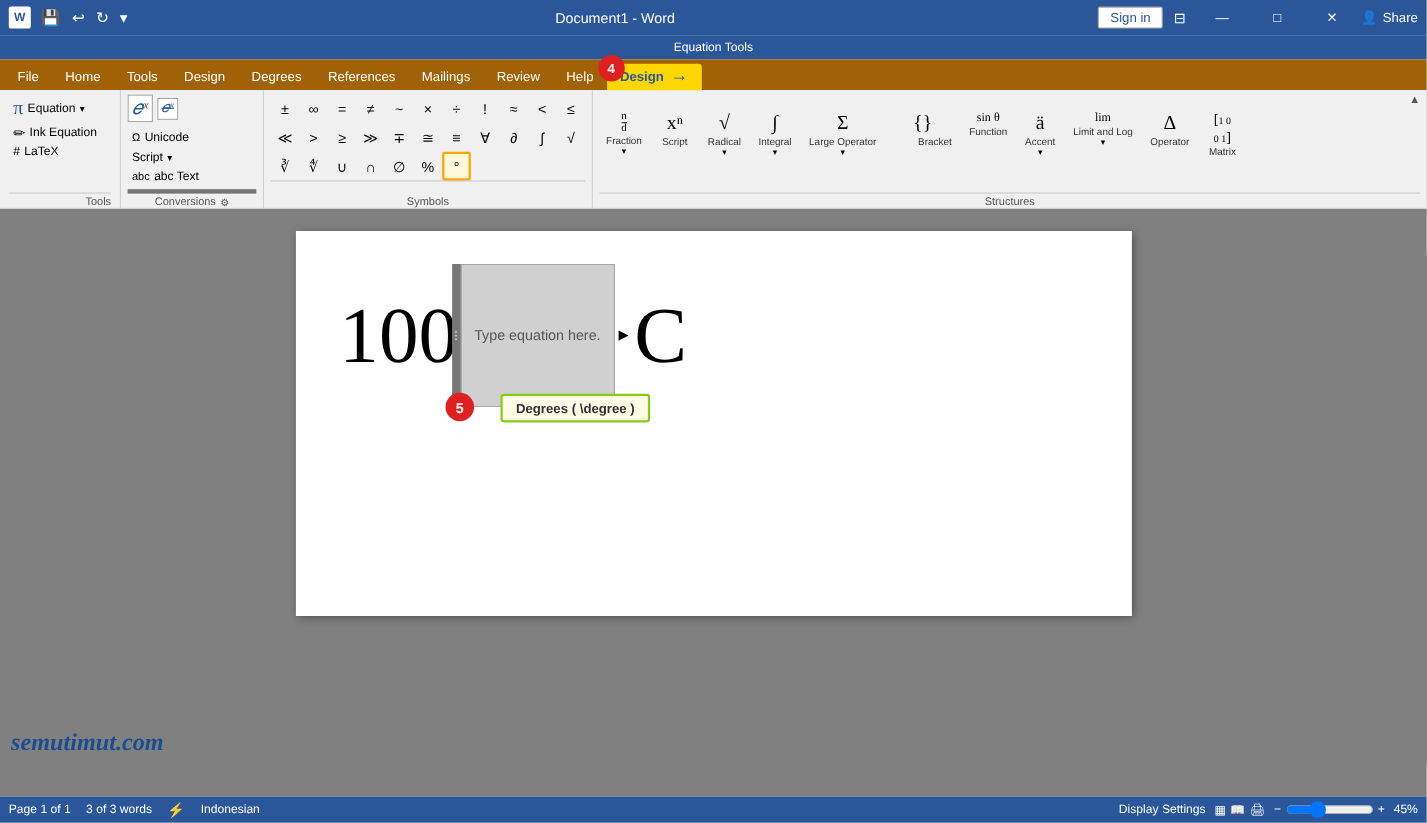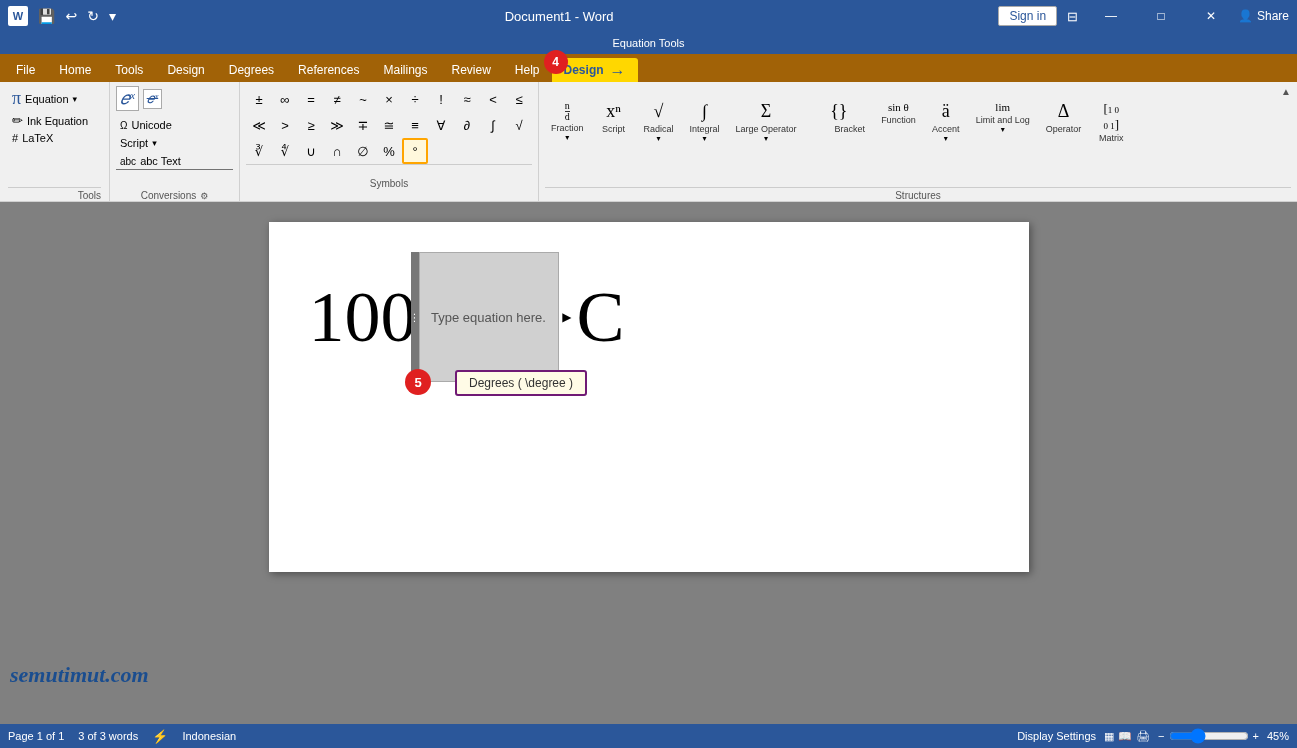--- a/index.html
+++ b/index.html
@@ -313,21 +313,21 @@
         </div>
         <div class="conv-btn">
           <span>Script</span>
           <span style="font-size:9px;">▾</span>
         </div>
         <div class="conv-btn">
           <span style="font-size:10px;">abc</span>
           <span>abc Text</span>
         </div>
       </div>
-      <div style="font-size:10px;color:#555;padding-top:20px;border-top:1px solid #737373;width:100%;text-align:left;display:flex;align-items:center;justify-content:center;gap:4px;">
+      <div style="font-size:10px;color:#555;padding-top:2px;border-top:4px solid #737373;width:100%;text-align:left;display:flex;align-items:center;justify-content:center;gap:4px;">
         <span>Conversions</span>
         <span style="font-size:9px;">⚙</span>
       </div>
     </div>
 
     <div class="symbols-section">
       <div style="position:relative;">
         <div class="symbols-grid" id="symbols-grid">
 
         <div class="sym-btn">±</div>
@@ -442,21 +442,21 @@
           </div>
           <div style="background:#d0d0d0;border:1px solid #aaa;width:140px;height:130px;position:relative;cursor:text;">
             <span style="position:absolute;top:50%;left:50%;transform:translate(-50%,-50%);font-size:13px;color:#555;font-family:'Segoe UI',sans-serif;white-space:nowrap;">Type equation here.</span>
             <div style="position:absolute;right:-14px;top:50%;transform:translateY(-50%);font-size:12px;cursor:pointer;">▶</div>
           </div>
         </div>
         <span style="font-size:72px;font-family:'Cambria Math',serif;margin-left:16px;">C</span>
       </div>
     </div>
 
-    <div style="position:absolute;top:168px;left:455px;background:#fffbe6;border:2px solid #701a75;border-radius:3px;padding:4px 12px;font-size:12px;color:#333;white-space:nowrap;z-index:100;">
+    <div style="position:absolute;top:168px;left:455px;background:#fffbe6;border:2px solid #84cc16;border-radius:3px;padding:4px 12px;font-size:12px;color:#333;white-space:nowrap;z-index:100;font-weight:bold;">
       <span>Degrees ( \degree )</span>
     </div>
 
     <div style="position:absolute;top:167px;left:405px;width:26px;height:26px;border-radius:50%;background:#e02020;color:white;font-weight:bold;font-size:13px;display:flex;align-items:center;justify-content:center;z-index:200;">
       <span>5</span>
     </div>
 
   </div>
 
   <div class="status-bar">

